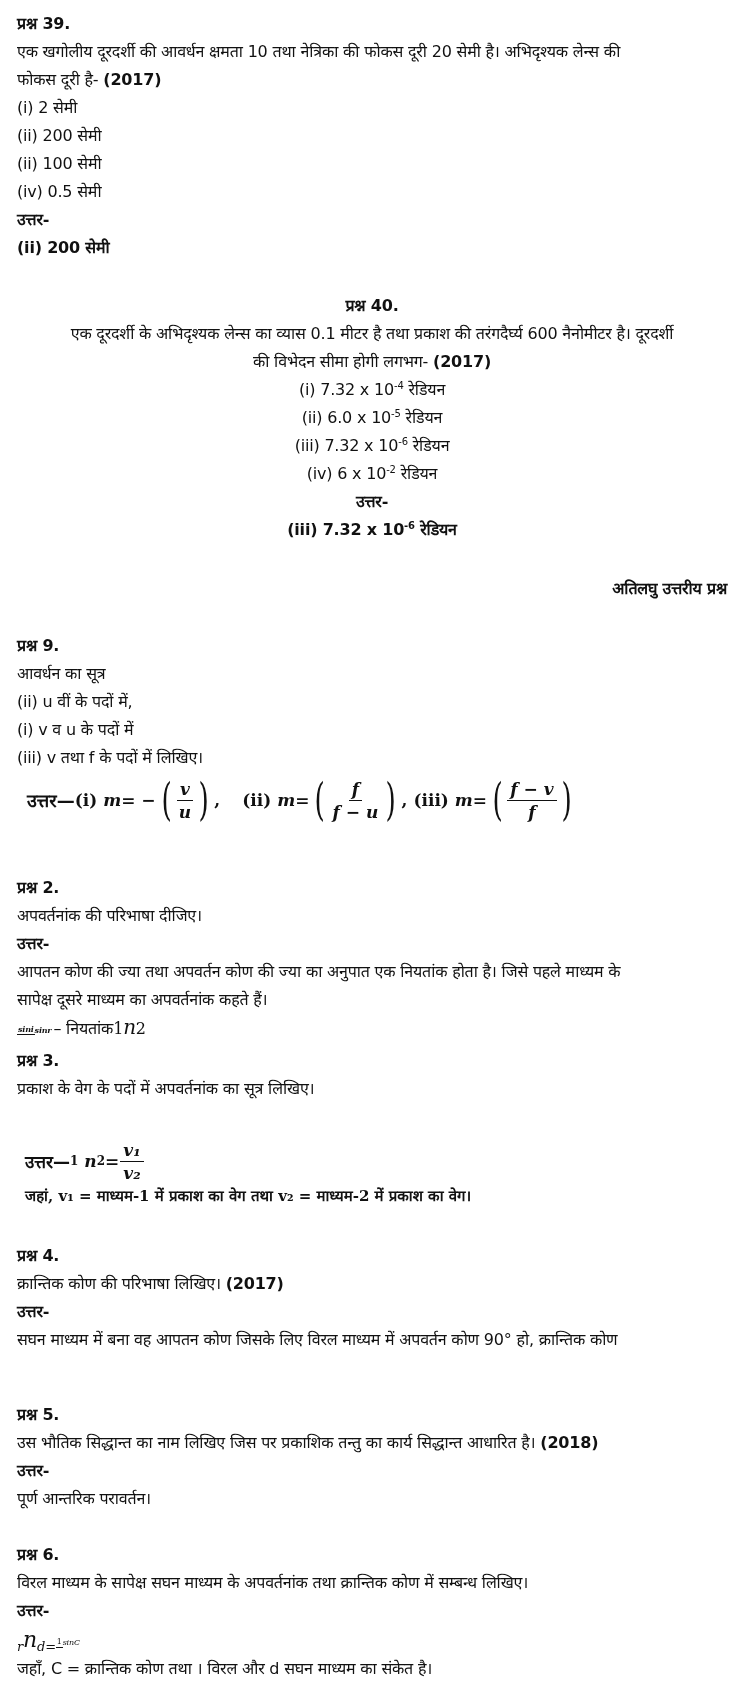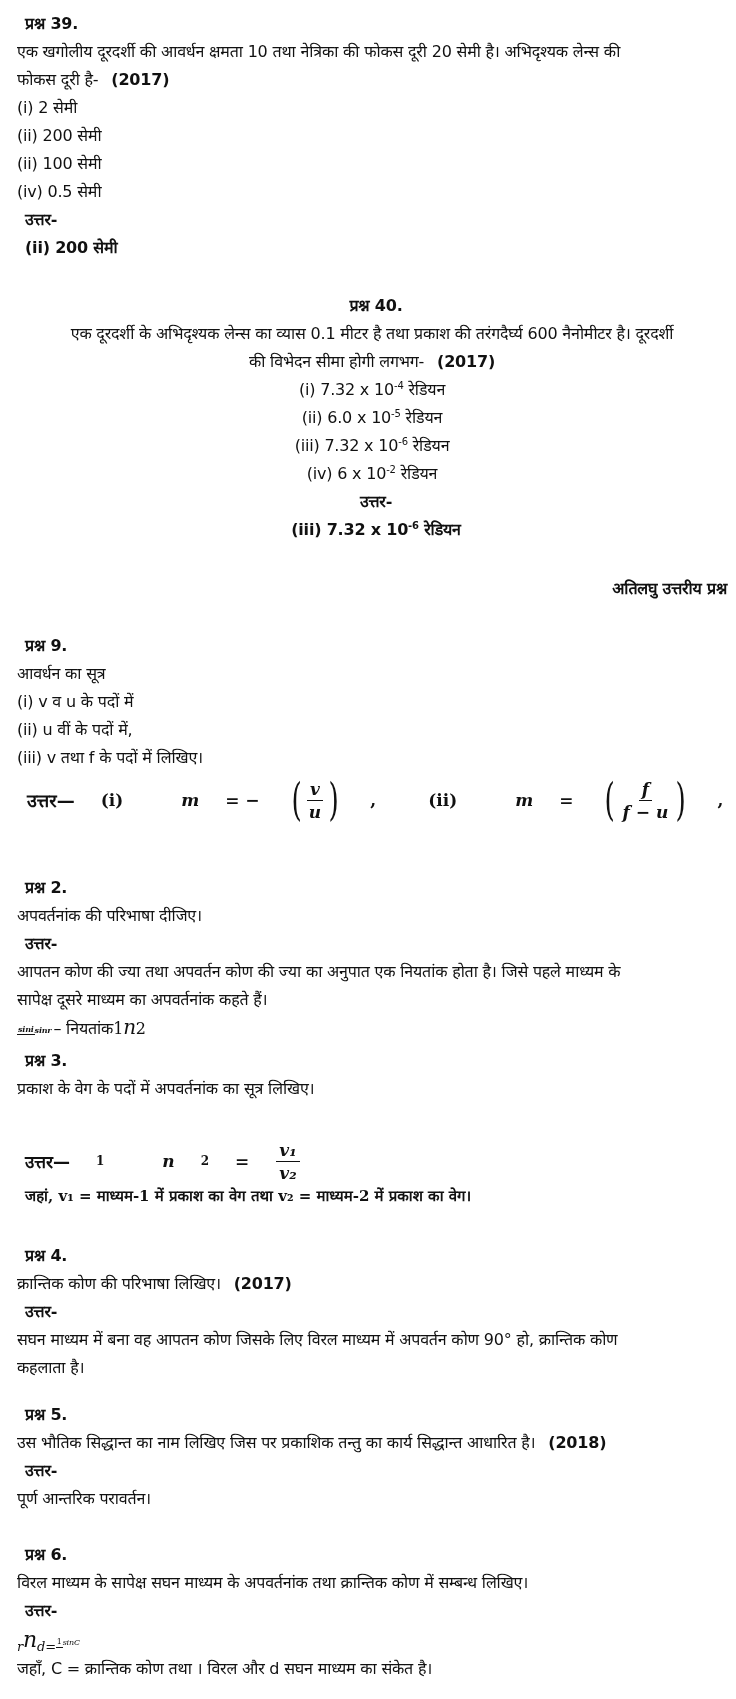--- a/index.html
+++ b/index.html
@@ -13,31 +13,30 @@
   }
   .page { position: absolute; left: 17px; top: 0; width: 710px; }
   .blk { position: absolute; left: 0; width: 710px; }
   .line {
     font-size: 16px;
     line-height: 28px;
     height: 28px;
     white-space: nowrap;
     letter-spacing: -0.2px;
   }
-  .bold { font-weight: bold; margin-left: 8px; }
+  .bold { font-weight: bold; }
   sup { font-size: 10px; vertical-align: 6px; line-height: 0; }
   
   .math {
     font-family: "DejaVu Serif", "Liberation Serif", serif;
     font-weight: bold;
     font-size: 17px;
     display: flex;
     align-items: center;
     white-space: nowrap;
-    gap: 26px;
   }
   .math .it { font-style: italic; }
   .paren {
     display: inline-flex;
     align-items: center;
     margin: 0 2px;
   }
   .paren .p {
     font-size: 44px;
     font-weight: normal;
@@ -104,22 +103,22 @@
     <div class="line bold"><span>(iii) 7.32 x 10</span><sup>-6</sup><span> रेडियन</span></div>
   </div>
 
   <div class="blk" style="top:575px;text-align:right;">
     <div class="line bold">अतिलघु उत्तरीय प्रश्न</div>
   </div>
 
   <div class="blk" style="top:632px;">
     <div class="line bold">प्रश्न 9.</div>
     <div class="line">आवर्धन का सूत्र</div>
+    <div class="line">(ii) u वीं के पदों में,</div>
     <div class="line">(i) v व u के पदों में</div>
-    <div class="line">(ii) u वीं के पदों में,</div>
     <div class="line">(iii) v तथा f के पदों में लिखिए।</div>
   </div>
   <div class="blk math" style="top:770px; left:10px; height:60px;">
     <span style="font-family:'DejaVu Sans',sans-serif;font-weight:bold;font-size:18px;">उत्तर—</span>
     <span>(i)</span>&nbsp;<span class="it">m</span><span> = −</span>
     <span class="paren">
         <span class="p">(</span>
         <span class="frac">
           <span class="num it">v</span>
           <span class="den it">u</span>
@@ -172,21 +171,20 @@
         <span class="den it">v₂</span>
       </span>
   </div>
   <div class="blk note" style="top:1186px; left:8px;">जहां, v₁ = माध्यम-1 में प्रकाश का वेग तथा v₂ = माध्यम-2 में प्रकाश का वेग।</div>
 
   <div class="blk" style="top:1242px;">
     <div class="line bold">प्रश्न 4.</div>
     <div class="line"><span>क्रान्तिक कोण की परिभाषा लिखिए।</span> <span class="bold">(2017)</span></div>
     <div class="line bold">उत्तर-</div>
     <div class="line">सघन माध्यम में बना वह आपतन कोण जिसके लिए विरल माध्यम में अपवर्तन कोण 90° हो, क्रान्तिक कोण</div>
-    <div class="line">कहलाता है।</div>
   </div>
 
   <div class="blk" style="top:1401px;">
     <div class="line bold">प्रश्न 5.</div>
     <div class="line"><span>उस भौतिक सिद्धान्त का नाम लिखिए जिस पर प्रकाशिक तन्तु का कार्य सिद्धान्त आधारित है।</span> <span class="bold">(2018)</span></div>
     <div class="line bold">उत्तर-</div>
     <div class="line">पूर्ण आन्तरिक परावर्तन।</div>
   </div>
 
   <div class="blk" style="top:1541px;">

